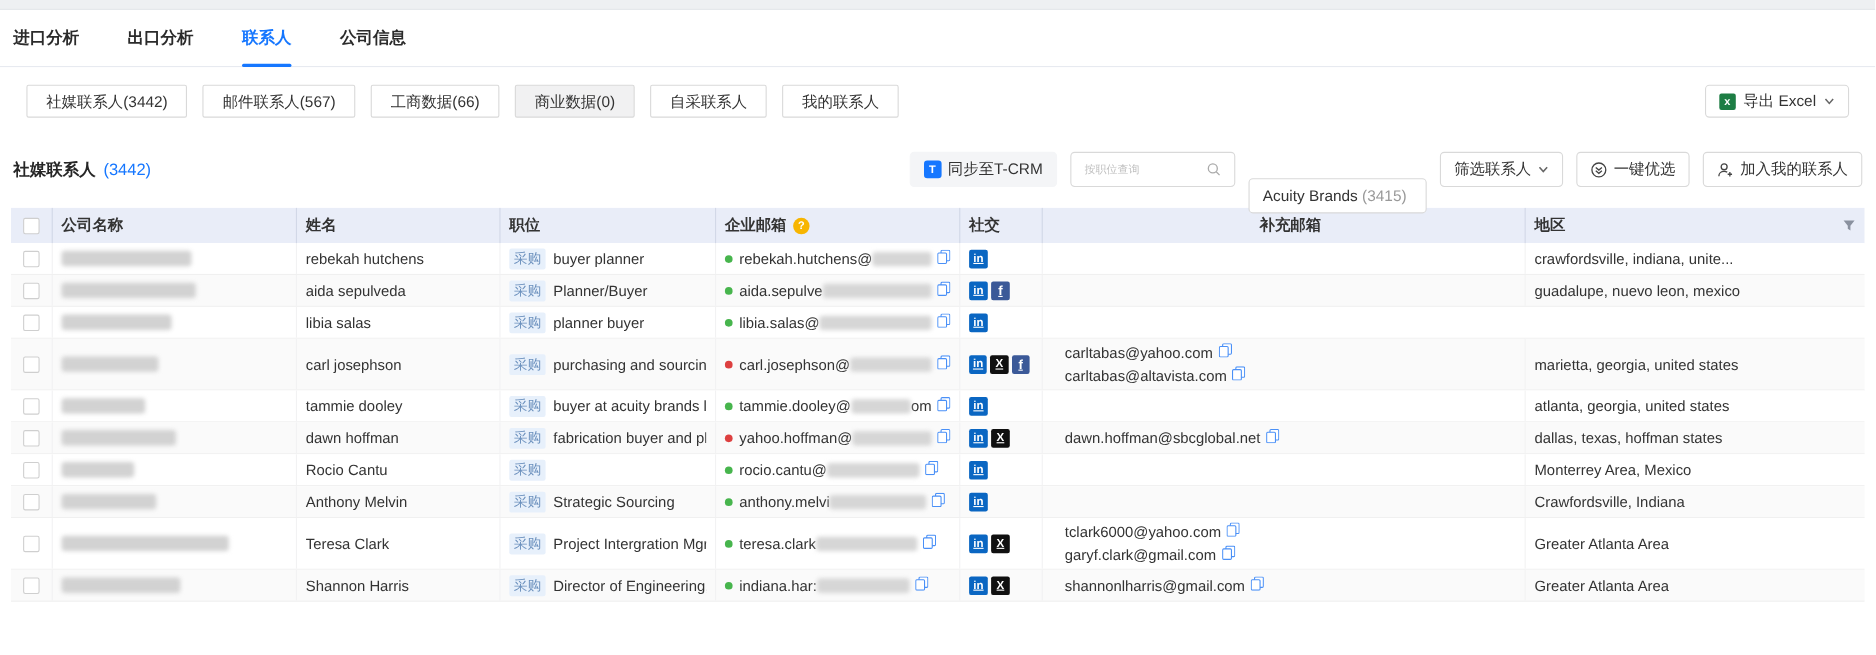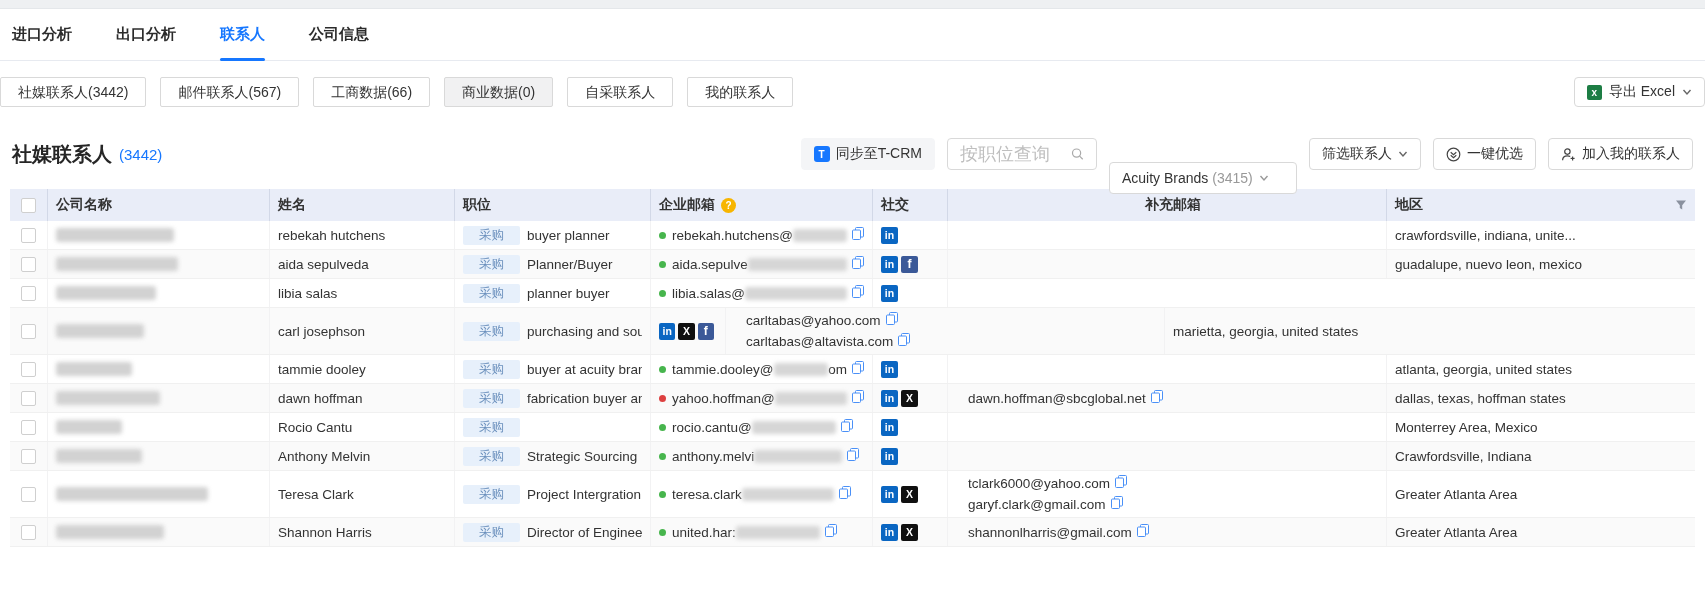--- a/index.html
+++ b/index.html
@@ -11,47 +11,47 @@
   
   .tabbar { height:52px; display:flex; align-items:stretch; padding:0 12px; gap:44px;
             border-bottom:1px solid #e7eaf0; }
   .tab { font-size:15px; font-weight:600; color:#2b2b2b; display:flex; align-items:center;
          position:relative; cursor:pointer; }
   .tab.active { color:#1677ff; }
   .tab.active::after { content:""; position:absolute; left:0; right:0; bottom:-1px;
                        height:3px; background:#1677ff; border-radius:2px; }
 
   
-  .filterbar { margin:16px 0 0; display:flex; gap:14px; align-items:center; }
+  .filterbar { margin:16px 24px 0; display:flex; gap:14px; align-items:center; }
   .fbtn { height:30px; line-height:28px; padding:0 17px; border:1px solid #d9d9d9;
           border-radius:2px; font-size:14px; background:#fff; cursor:pointer; white-space:nowrap; }
   .fbtn.gray { background:#f1f1f2; }
   .export-btn { margin-left:auto; height:30px; display:flex; align-items:center; gap:7px;
                 padding:0 12px; border:1px solid #d9d9d9; border-radius:4px; background:#fff;
                 font-size:14px; cursor:pointer; }
   .xls-ic { width:15px; height:15px; background:#1d7d44; border-radius:2px; color:#fff;
             font-size:10px; font-weight:700; display:flex; align-items:center; justify-content:center; }
   .chev { width:10px; height:10px; }
 
   
   .section-row { margin:30px 12px 0; display:flex; align-items:center; height:34px; }
-  .section-title { font-size:20px; font-weight:700; color:#262626; }
+  .section-title { font-size:15px; font-weight:700; color:#262626; }
   .section-count { font-size:15px; color:#1677ff; margin-left:7px; }
   .toolbar { margin-left:auto; display:flex; gap:12px; align-items:center; }
   .tbtn { height:32px; display:flex; align-items:center; gap:6px; padding:0 12px;
           border:1px solid #d9d9d9; border-radius:4px; background:#fff; font-size:14px;
           cursor:pointer; white-space:nowrap; }
   .sync-btn { background:#f4f5f7; border:1px solid #f4f5f7; }
   .sync-ic { width:16px; height:16px; background:#1677ff; border-radius:3px; color:#fff;
              font-size:10px; font-weight:700; display:flex; align-items:center; justify-content:center; }
   .search-box { width:150px; justify-content:space-between; cursor:text; }
-  .search-box input { border:none; outline:none; width:105px; font-size:18px;
+  .search-box input { border:none; outline:none; width:105px; font-size:10px;
                       font-family:"Liberation Sans",sans-serif; color:#333; }
   .search-box input::placeholder { color:#bfbfbf; }
-  .select-box { width:188px; justify-content:flex-start;margin-top:47px; }
+  .select-box { width:162px; justify-content:flex-start;margin-top:47px; }
   .muted { color:#999; }
 
   
   .table { margin:18px 10px 0; font-size:13.5px; }
   .thead { display:flex; background:#e9edf8; height:32px; font-weight:700; font-size:14px; }
   .th { display:flex; align-items:center; padding:0 8px; border-right:1px solid #d2d8e7;
         overflow:hidden; white-space:nowrap; position:relative; }
   .th:last-child { border-right:none; }
   .tr { display:flex; border-bottom:1px solid #f0f0f0; min-height:29px; background:#fff; }
   .tr.striped { background:#fafafa; }
@@ -71,32 +71,32 @@
   .cb { width:15px; height:15px; border:1px solid #cfcfcf; border-radius:2px; background:#fff; cursor:pointer; }
   .qmark { width:15px; height:15px; border-radius:50%; background:#f7b500; color:#fff;
            font-size:10px; font-weight:700; display:inline-flex; align-items:center;
            justify-content:center; margin-left:6px; cursor:pointer; }
   .funnel { position:absolute; right:8px; top:10px; cursor:pointer; }
 
   .blur-blob { display:inline-block; height:13px; border-radius:3px; background:#d6d6d6;
                filter:blur(2px); vertical-align:-2px; }
   .company-blob { height:14px; background:#d2d2d2; }
 
-  .tag { background:#e7f0fb; color:#6b90bd; font-size:12.5px; padding:1px 16px;
+  .tag { background:#e7f0fb; color:#6b90bd; font-size:12.5px; padding:1px 4px;
          border-radius:2px; margin-right:7px; flex:none; }
   .job { overflow:hidden; white-space:nowrap; }
 
   .dot { width:7px; height:7px; border-radius:50%; margin-right:6px; flex:none; }
   .dot.valid { background:#47b54d; }
   .dot.invalid { background:#dd4040; }
   .copy-ic { margin-left:5px; flex:none; cursor:pointer; }
 
   .si { width:17px; height:17px; border-radius:2px; color:#fff; font-weight:700;
         font-size:10.5px; display:inline-flex; align-items:center; justify-content:center;
-        margin-right:3px; cursor:pointer; }
+        margin-right:3px; cursor:pointer;text-decoration:underline; }
   .si-linkedin { background:#0a66c2; font-style:normal; }
   .si-x { background:#101010; }
   .si-facebook { background:#3b5998; font-size:12px; }
 
   .xline { display:flex; align-items:center; line-height:21px; font-size:13.5px; }
 </style>
 </head>
 <body>
 
 <div class="page">
@@ -282,20 +282,30 @@
     <div class="td w-check">
             <span class="cb"></span>
           </div>
     <div class="td w-company">
       <span class="blur-blob company-blob" style="width: 88px;"></span>
     </div>
     <div class="td w-name">carl josephson</div>
     <div class="td w-title">
       <span class="tag">采购</span>
       <span class="job">purchasing and sourcing ...</span>
+    </div>
+    <div class="td w-email">
+      <span class="dot invalid"></span>
+      <span>carl.josephson@</span>
+      <span class="blur-blob" style="width: 102px;"></span>
+      <span></span>
+      <span class="copy-ic"><svg width="12" height="13" viewBox="0 0 12 13">
+                <rect x="3.5" y="0.5" width="8" height="9.5" rx="1" fill="#fff" stroke="#4a90f7"></rect>
+                <rect x="0.5" y="3" width="8" height="9.5" rx="1" fill="#fff" stroke="#4a90f7"></rect>
+              </svg></span>
     </div>
     <div class="td w-social">
             <span class="si si-linkedin">in</span>
             <span class="si si-x">X</span>
             <span class="si si-facebook">f</span>
           </div>
     <div class="td w-extra">
             <div class="xline">
               <span>carltabas@yahoo.com</span>
               <span class="copy-ic"><svg width="12" height="13" viewBox="0 0 12 13">
@@ -485,21 +495,21 @@
     <div class="td w-company">
       <span class="blur-blob company-blob" style="width: 108px;"></span>
     </div>
     <div class="td w-name">Shannon Harris</div>
     <div class="td w-title">
       <span class="tag">采购</span>
       <span class="job">Director of Engineering, S...</span>
     </div>
     <div class="td w-email">
       <span class="dot valid"></span>
-      <span>united.har:</span>
+      <span>indiana.har:</span>
       <span class="blur-blob" style="width: 84px;"></span>
       <span></span>
       <span class="copy-ic"><svg width="12" height="13" viewBox="0 0 12 13">
                 <rect x="3.5" y="0.5" width="8" height="9.5" rx="1" fill="#fff" stroke="#4a90f7"></rect>
                 <rect x="0.5" y="3" width="8" height="9.5" rx="1" fill="#fff" stroke="#4a90f7"></rect>
               </svg></span>
     </div>
     <div class="td w-social">
             <span class="si si-linkedin">in</span>
             <span class="si si-x">X</span>

